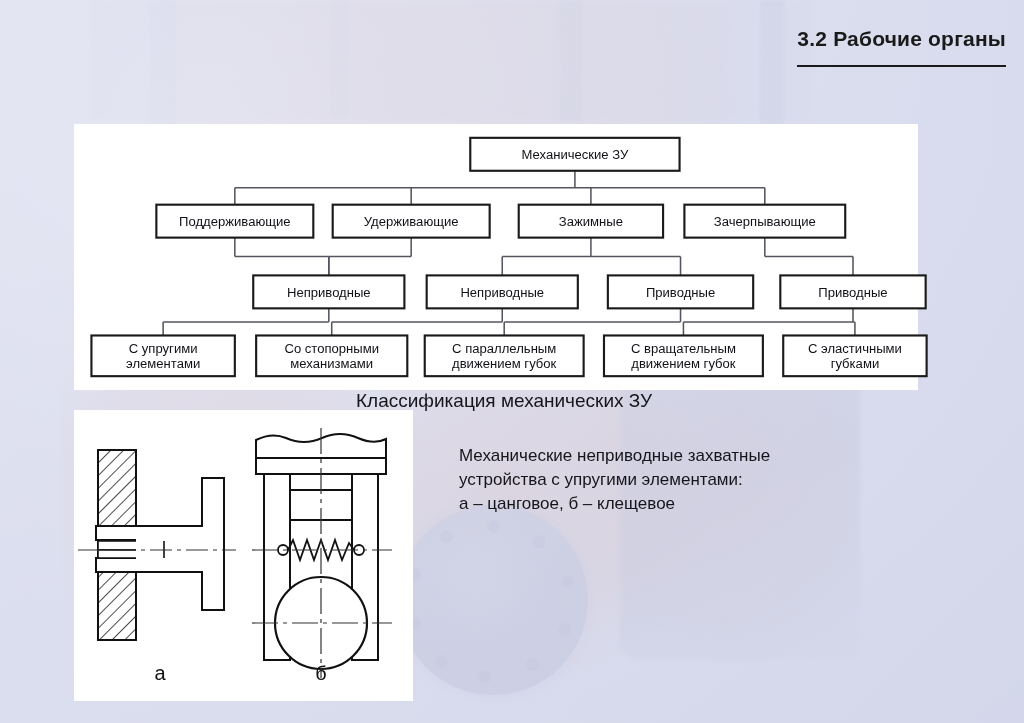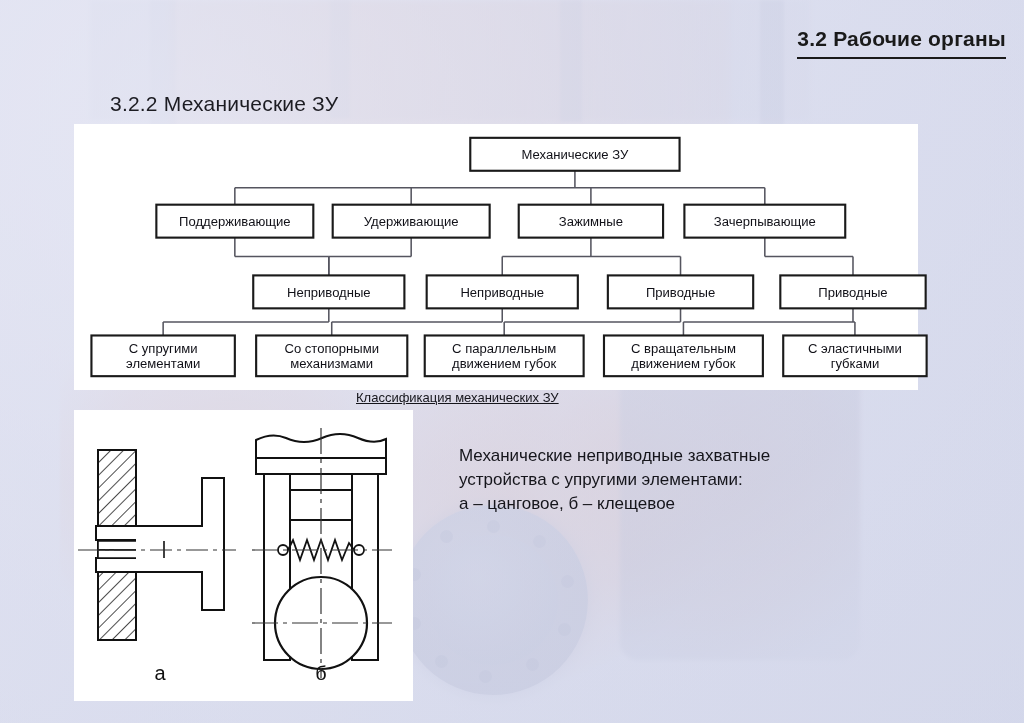--- a/index.html
+++ b/index.html
@@ -99,21 +99,21 @@
   
   .content { position: absolute; inset: 0; }
 
   .slide-title {
     position: absolute;
     right: 18px; top: 27px;
     font-size: 21px;
     font-weight: bold;
     color: #1a1a1a;
     border-bottom: 2px solid #1a1a1a;
-    padding-bottom: 6px;
+    padding-bottom: 14px;
     letter-spacing: .2px;
   }
 
   .section-heading {
     position: absolute;
     left: 110px; top: 92px;
     font-size: 21px;
     color: #1c1c22;
     letter-spacing: .2px;
   }
@@ -123,23 +123,22 @@
     position: absolute;
     left: 74px; top: 124px;
     width: 844px; height: 266px;
     background: #ffffff;
   }
   .chart-svg { display: block; }
 
   .chart-caption {
     position: absolute;
     left: 356px; top: 390px;
-    font-size: 13px;
+    font-size: 19px;
     color: #15151b;
-    text-decoration: underline;
   }
 
   
   .drawing-panel {
     position: absolute;
     left: 74px; top: 410px;
     width: 339px; height: 291px;
     background: #ffffff;
   }
   .drawing-svg { display: block; }
@@ -189,21 +188,20 @@
     <div class="bg-bolt" style="left:408px;top:568px;"></div>
     <div class="bg-bolt" style="left:440px;top:530px;"></div>
     <div class="bg-wash"></div>
     <div class="bg-wash2"></div>
   </div>
 
   <div class="content">
 
     <div class="slide-title">3.2 Рабочие органы</div>
 
-    <div class="section-heading">3.2.2 Механические ЗУ</div>
 
     <div class="chart-panel">
       <svg class="chart-svg" id="tree-svg" width="872" height="266" viewBox="0 0 900 266">
         <g id="tree-links">
             <line x1="517" y1="44" x2="517" y2="61.5" class="link"></line>
             <line x1="166" y1="61.5" x2="713" y2="61.5" class="link"></line>
             <line x1="166" y1="61.5" x2="166" y2="79" class="link"></line>
             <line x1="348" y1="61.5" x2="348" y2="79" class="link"></line>
             <line x1="533.5" y1="61.5" x2="533.5" y2="79" class="link"></line>
             <line x1="713" y1="61.5" x2="713" y2="79" class="link"></line>

